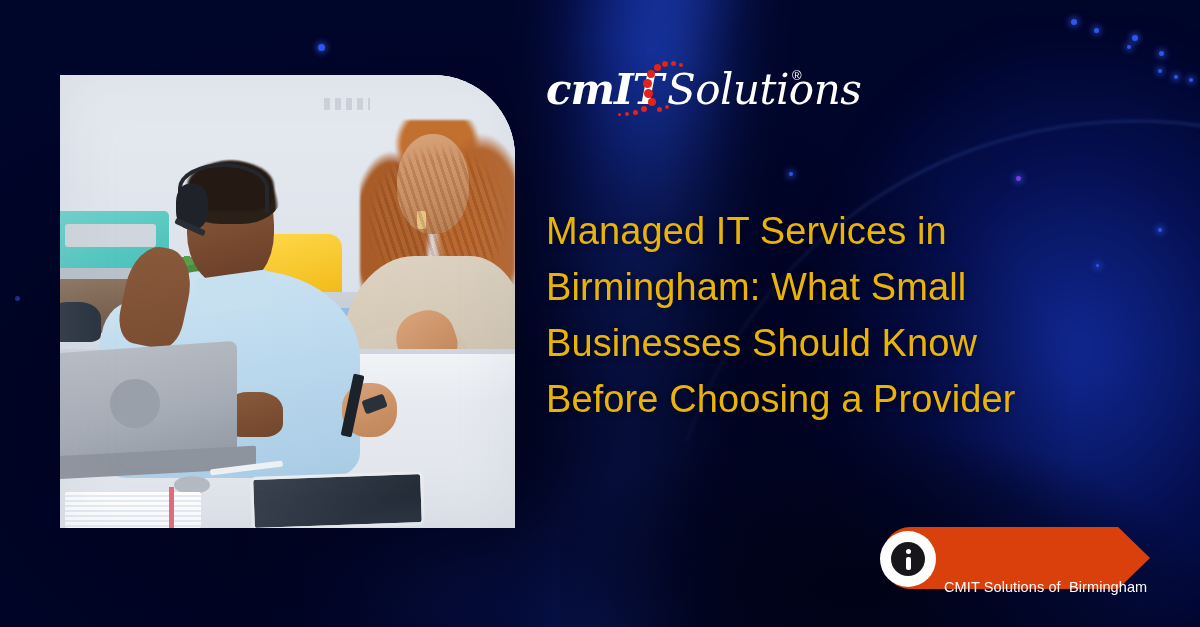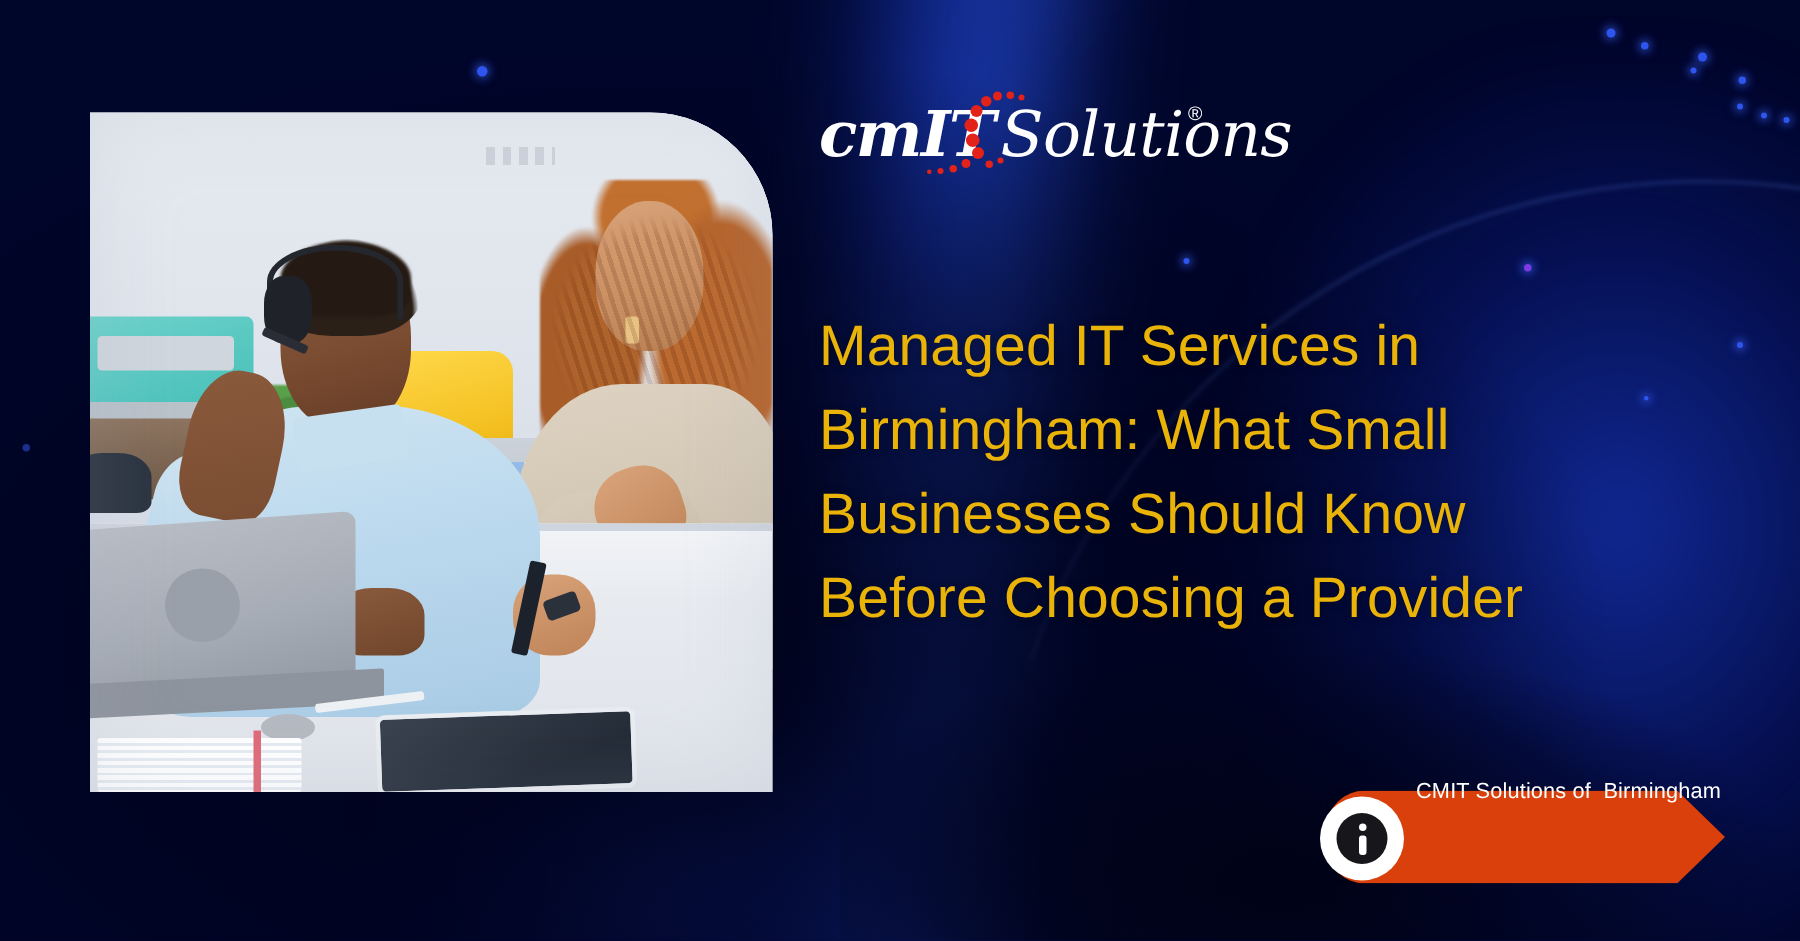--- a/index.html
+++ b/index.html
@@ -529,21 +529,21 @@
   }
   .badge-icon-stem {
     position:absolute;
     left:906px; top:557px;
     width:5px; height:13px;
     border-radius:2px;
     background:#ffffff;
   }
   .badge-text {
     position:absolute;
-    left:944px; top:520px;
+    left:944px; top:579px;
     width:210px;
     font-family:"Liberation Sans", sans-serif;
     font-size:14.5px;
     color:#ffffff;
     letter-spacing:0.1px;
     white-space:pre;
   }
 </style>
 </head>
 <body>

